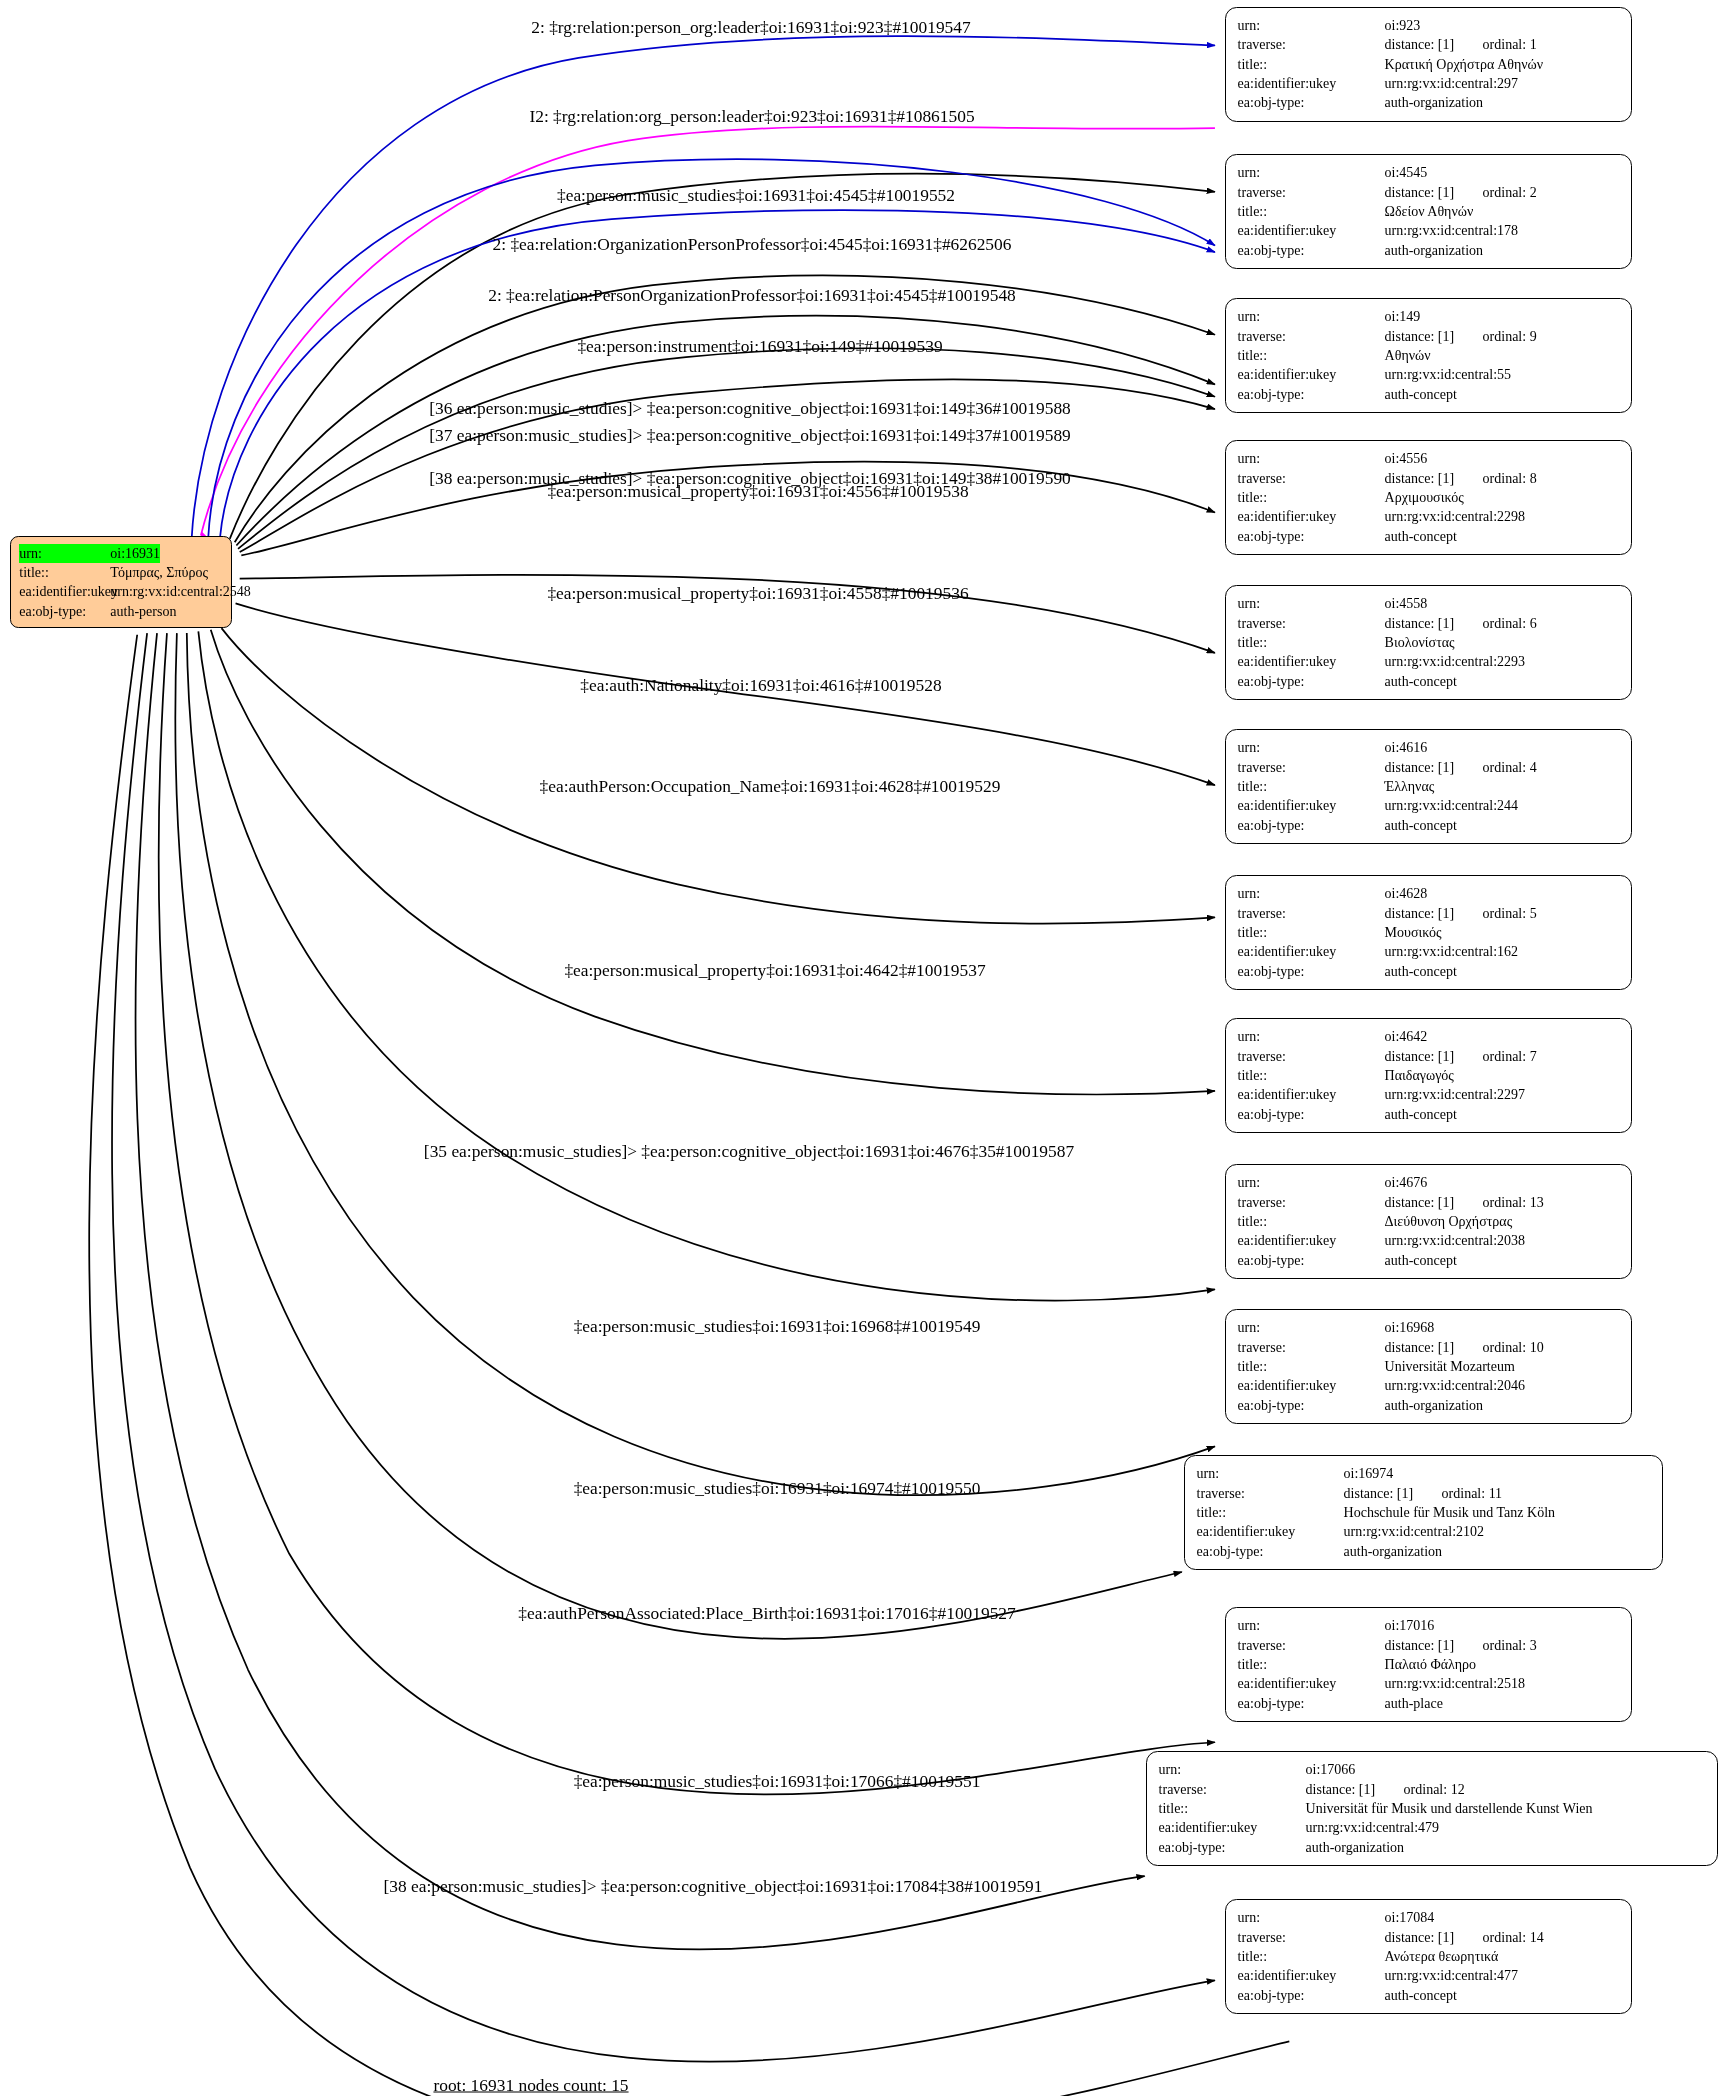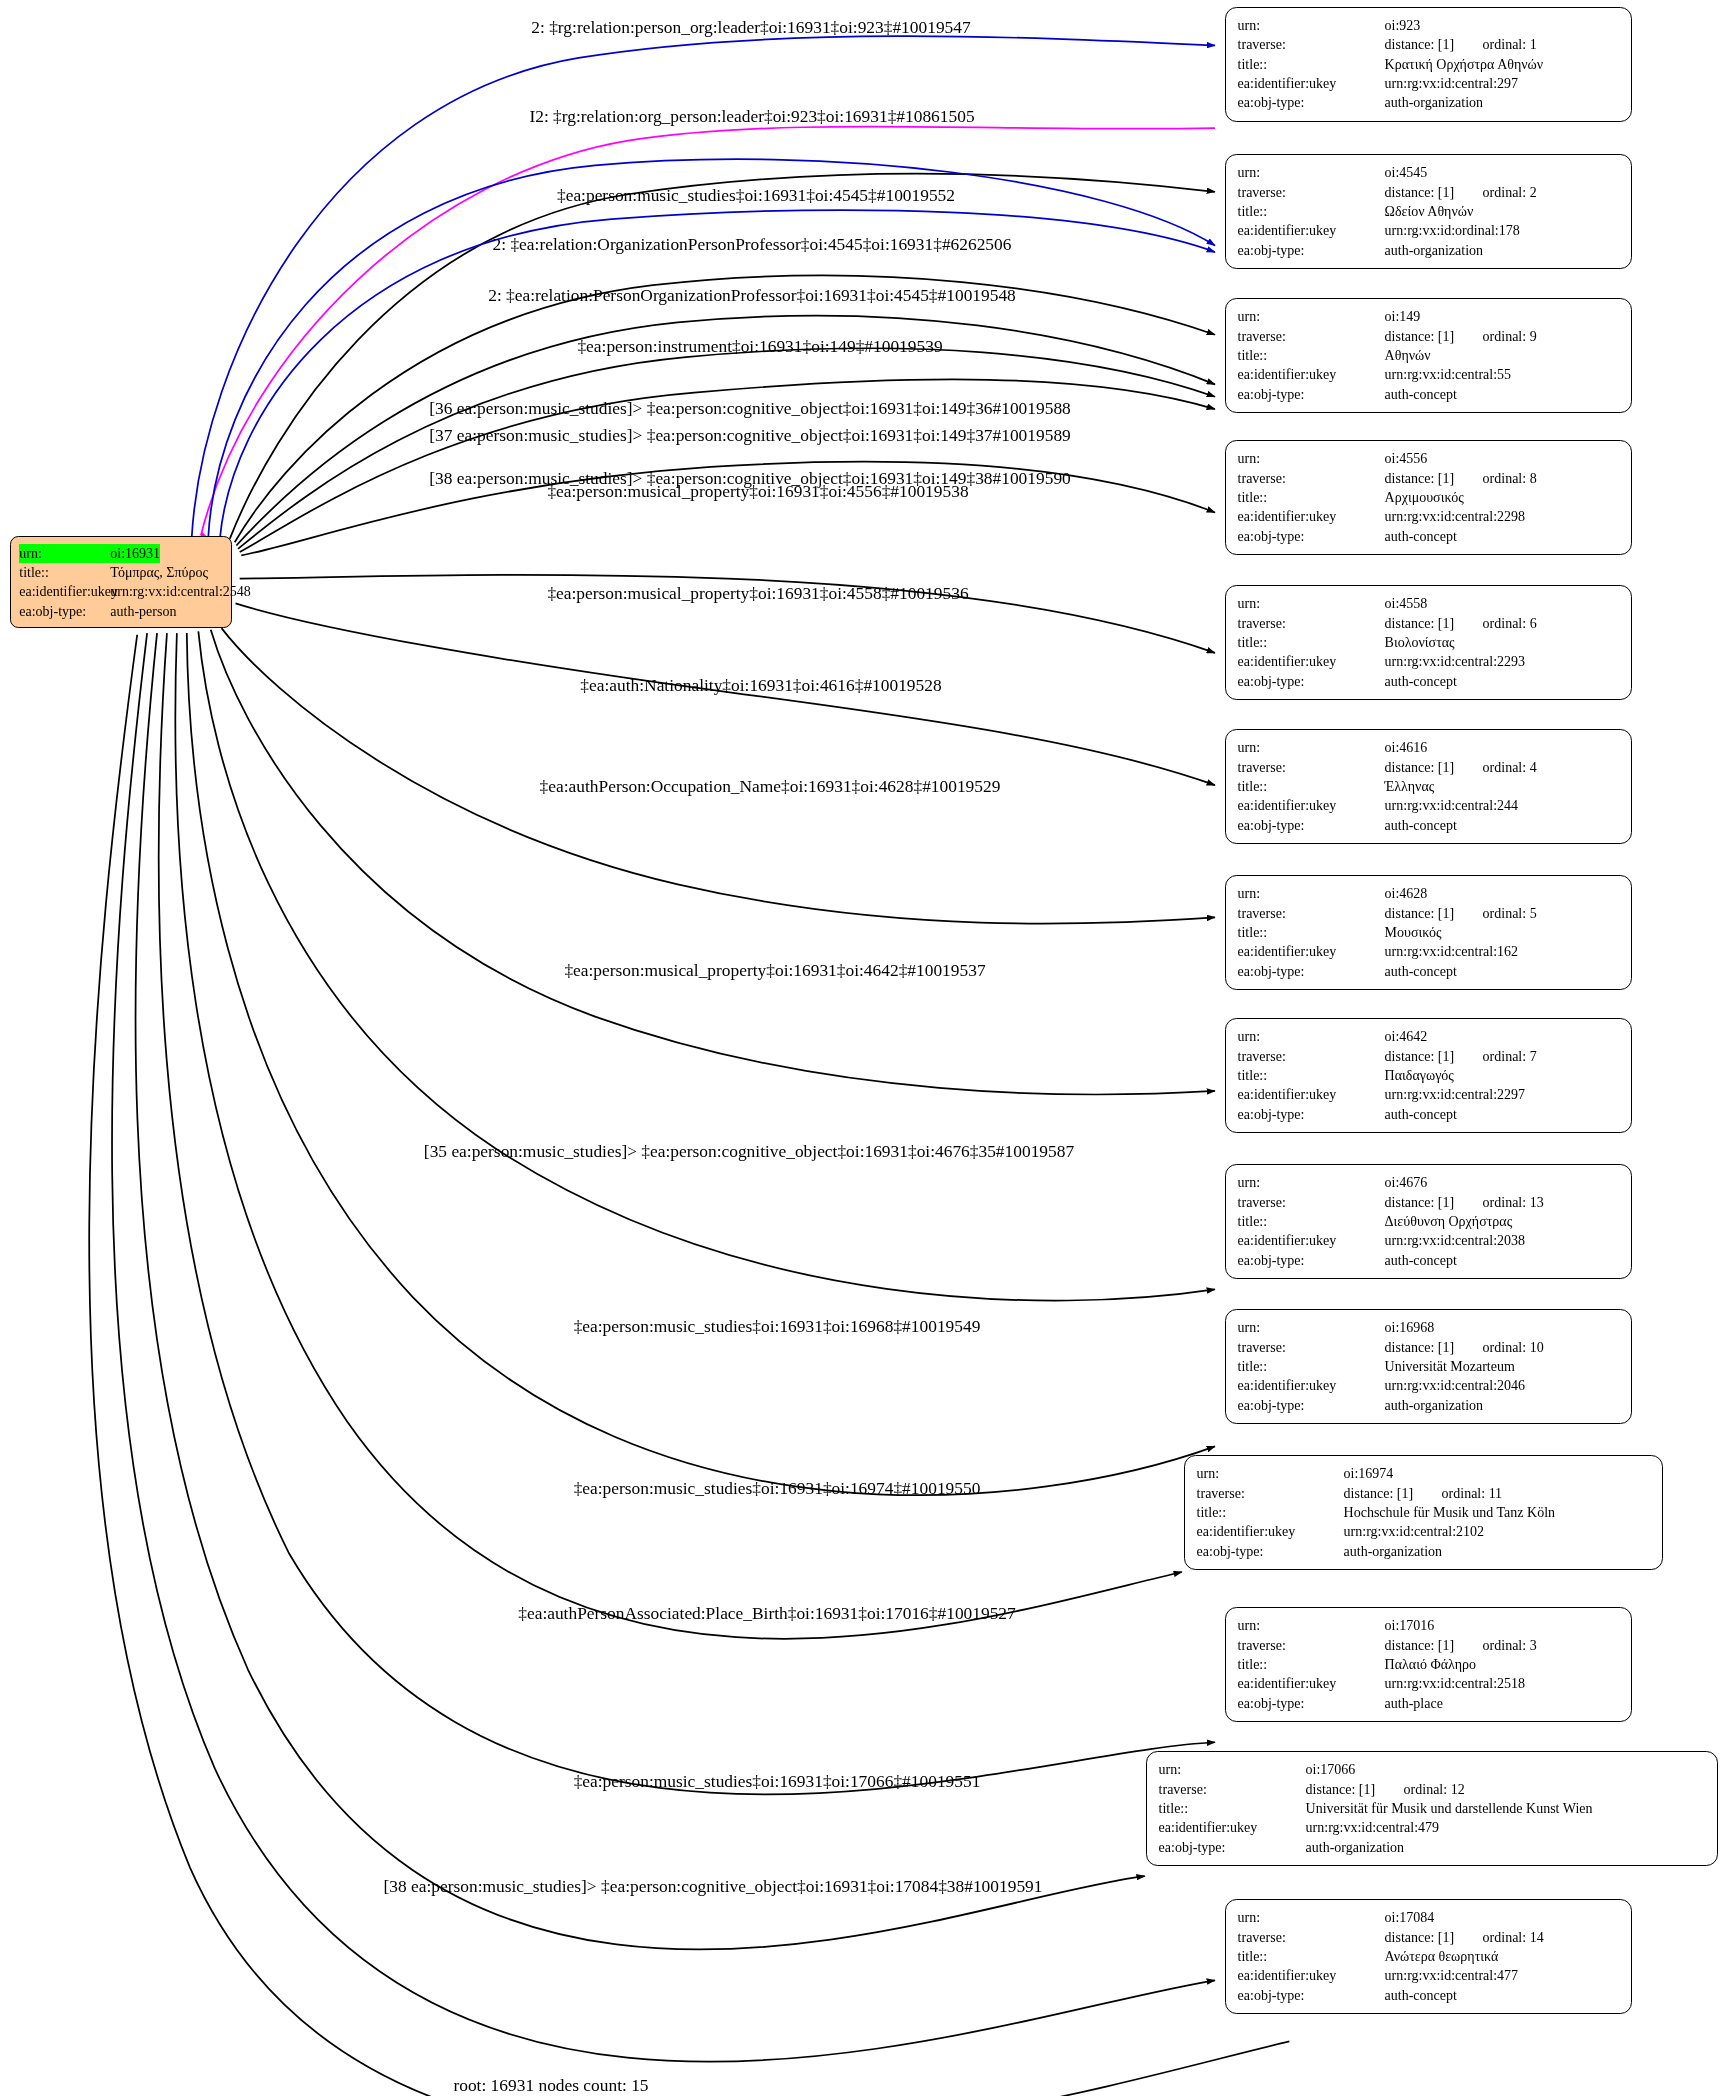--- a/index.html
+++ b/index.html
@@ -201,21 +201,21 @@
           <span class="dist">distance: [1]</span>
           <span>ordinal: 2</span>
         </span>
       </div>
     <div class="row">
         <span class="k">title::</span>
         <span class="v">Ωδείον Αθηνών</span>
       </div>
     <div class="row">
         <span class="k">ea:identifier:ukey</span>
-        <span class="v">urn:rg:vx:id:ordinal:178</span>
+        <span class="v">urn:rg:vx:id:central:178</span>
       </div>
     <div class="row">
         <span class="k">ea:obj-type:</span>
         <span class="v">auth-organization</span>
       </div>
   </div>
 
   <div class="node" style="left:1225px; top:298px; width:407px;">
     <div class="row">
         <span class="k">urn:</span>
@@ -542,16 +542,16 @@
   <div class="edge-label" style="left:761px;  top:686px;">‡ea:auth:Nationality‡oi:16931‡oi:4616‡#10019528</div>
   <div class="edge-label" style="left:770px;  top:787px;">‡ea:authPerson:Occupation_Name‡oi:16931‡oi:4628‡#10019529</div>
   <div class="edge-label" style="left:775px;  top:971px;">‡ea:person:musical_property‡oi:16931‡oi:4642‡#10019537</div>
   <div class="edge-label" style="left:749px;  top:1152px;">[35 ea:person:music_studies]&gt; ‡ea:person:cognitive_object‡oi:16931‡oi:4676‡35#10019587</div>
   <div class="edge-label" style="left:777px;  top:1327px;">‡ea:person:music_studies‡oi:16931‡oi:16968‡#10019549</div>
   <div class="edge-label" style="left:777px;  top:1489px;">‡ea:person:music_studies‡oi:16931‡oi:16974‡#10019550</div>
   <div class="edge-label" style="left:767px;  top:1594px;margin-top:20px;">‡ea:authPersonAssociated:Place_Birth‡oi:16931‡oi:17016‡#10019527</div>
   <div class="edge-label" style="left:777px;  top:1782px;">‡ea:person:music_studies‡oi:16931‡oi:17066‡#10019551</div>
   <div class="edge-label" style="left:713px;  top:1887px;">[38 ea:person:music_studies]&gt; ‡ea:person:cognitive_object‡oi:16931‡oi:17084‡38#10019591</div>
 
-  <div class="footer-label" style="left:551px; top:2085px;">root: 16931 nodes count: 15</div>
+  <div class="footer-label" style="left:531px; top:2085px;text-decoration:underline;">root: 16931 nodes count: 15</div>
 
 </div>
 
 
 </body></html>

